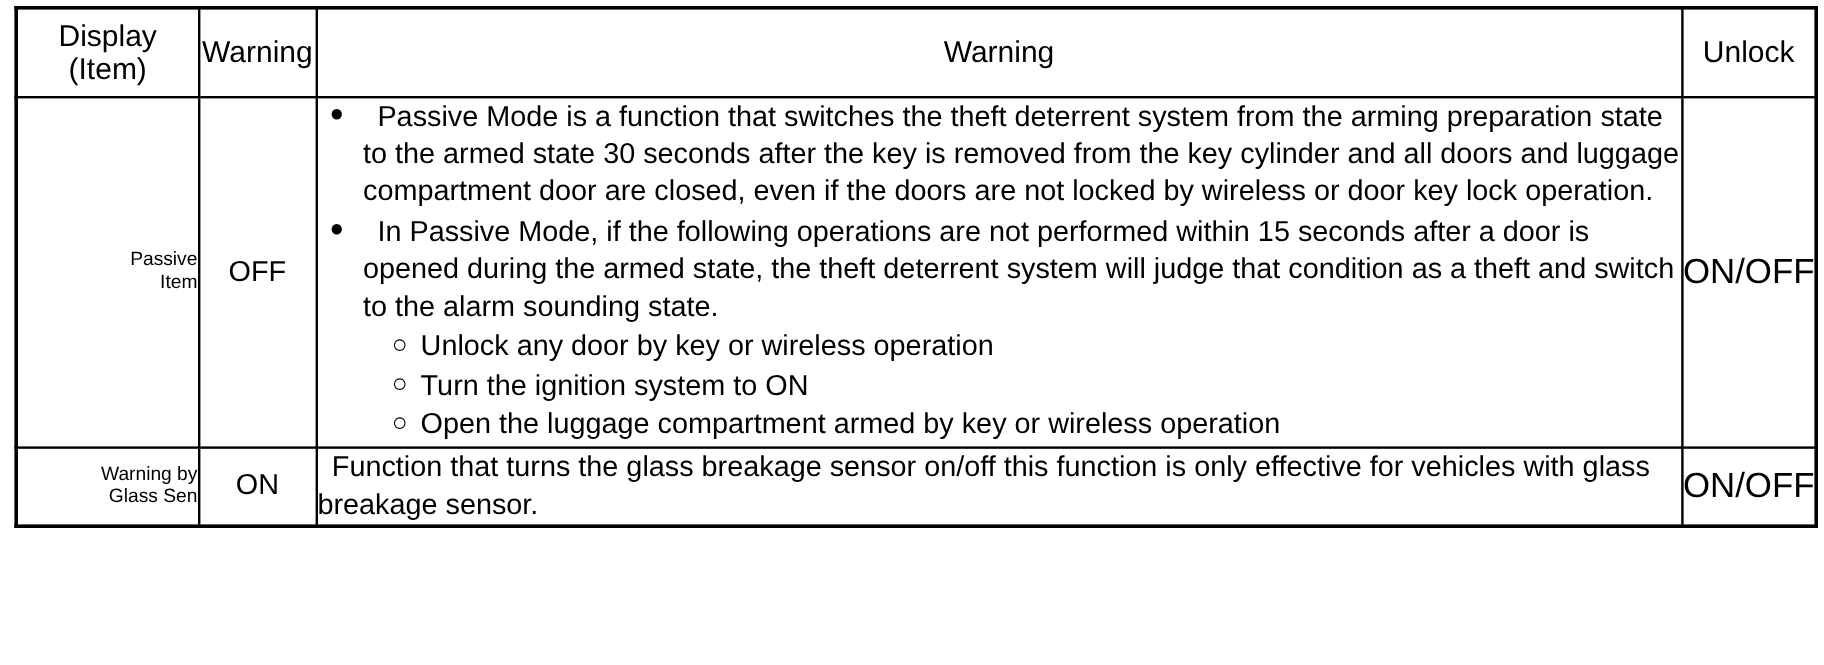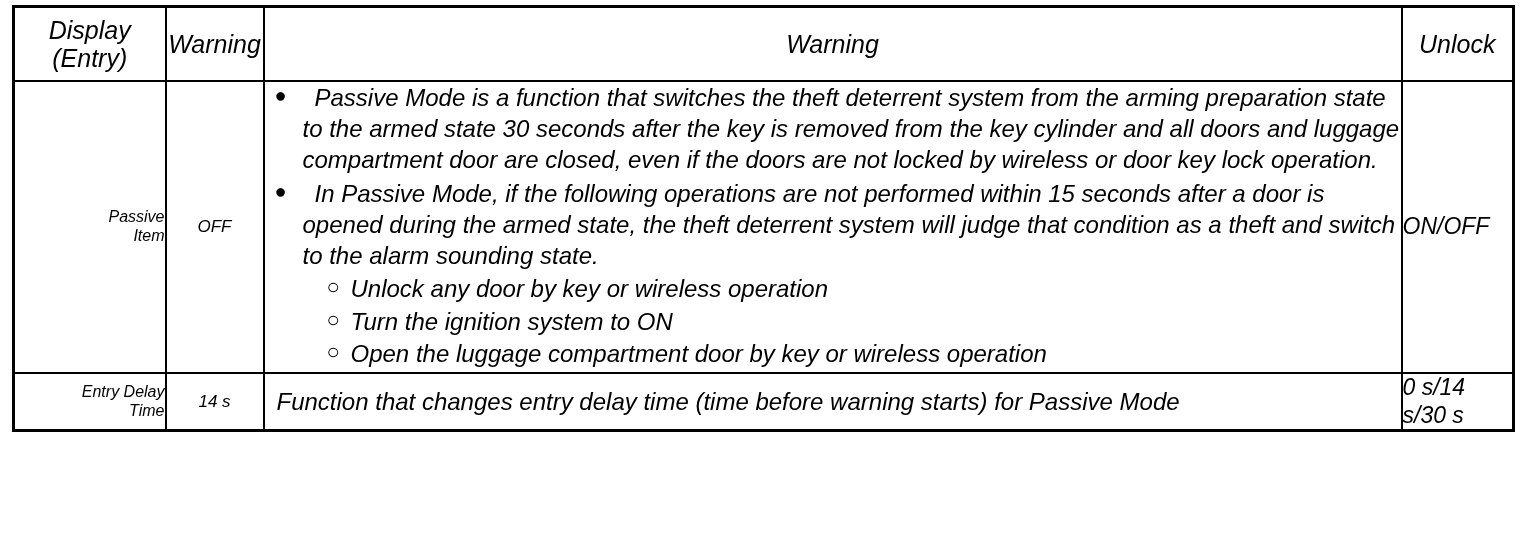--- a/index.html
+++ b/index.html
@@ -20,21 +20,20 @@
     height: 554px;
     box-sizing: border-box;
     padding: 5px 8px 5px 12px;
   }
   table.spec {
     width: 1500px;
     height: 396px;
     border-collapse: collapse;
     table-layout: fixed;
     border: 3px solid #000;
-    font-style: italic;
   }
   table.spec td, table.spec th {
     border: 2px solid #000;
     padding: 0;
     vertical-align: middle;
     font-weight: normal;
   }
   
   col.c-display  { width: 152px; }
   col.c-default  { width: 98px; }
@@ -52,27 +51,27 @@
   th .hdr-line { display: block; }
 
   td.col-display {
     text-align: right;
     font-size: 16px;
     line-height: 1.18;
     padding: 4px 2px;
   }
   td.col-default {
     text-align: center;
-    font-size: 17px;
+    font-size: 24px;
     line-height: 1.18;
     padding: 4px 2px;
   }
   td.col-setting {
-    text-align: left;
-    font-size: 23px;
+    text-align: right;
+    font-size: 29px;
     line-height: 1.2;
     padding: 4px 2px;
   }
   td.col-contents {
     text-align: left;
     font-size: 24px;
     line-height: 1.3;
     padding: 8px 10px 8px 12px;
     vertical-align: top;
   }
@@ -125,21 +124,21 @@
     <colgroup>
       <col class="c-display">
       <col class="c-default">
       <col class="c-contents">
       <col class="c-setting">
     </colgroup>
     <thead>
       <tr>
         <th>
           <span class="hdr-line">Display</span>
-          <span class="hdr-line">(Entry)</span>
+          <span class="hdr-line">(Item)</span>
         </th>
         <th>Warning</th>
         <th>Warning</th>
         <th>Unlock</th>
       </tr>
     </thead>
     <tbody>
 
       <tr>
         <td class="col-display">
@@ -160,40 +159,37 @@
                 <li class="sub-item">
                   <span class="sub-mark">○</span>
                   <span>Unlock any door by key or wireless operation</span>
                 </li>
                 <li class="sub-item">
                   <span class="sub-mark">○</span>
                   <span>Turn the ignition system to ON</span>
                 </li>
                 <li class="sub-item">
                   <span class="sub-mark">○</span>
-                  <span>Open the luggage compartment door by key or wireless operation</span>
+                  <span>Open the luggage compartment armed by key or wireless operation</span>
                 </li>
               </ul>
             </li>
           </ul>
         </td>
         <td class="col-setting">ON/OFF</td>
       </tr>
 
-
       <tr>
         <td class="col-display">
-          <span class="cell-line">Entry Delay</span>
-          <span class="cell-line">Time</span>
+          <span class="cell-line">Warning by</span>
+          <span class="cell-line">Glass Sen</span>
         </td>
-        <td class="col-default">14 s</td>
+        <td class="col-default">ON</td>
         <td class="col-contents mid">
-          <span class="para">Function that changes entry delay time (time before warning starts) for Passive Mode</span>
+          <span class="para">Function that turns the glass breakage sensor on/off this function is only effective for vehicles with glass breakage sensor.</span>
         </td>
-        <td class="col-setting">
-          <span class="cell-line">0 s/14</span>
-          <span class="cell-line">s/30 s</span>
-        </td>
+        <td class="col-setting">ON/OFF</td>
       </tr>
+
 
     </tbody>
   </table>
 </div>
 
 </body></html>

